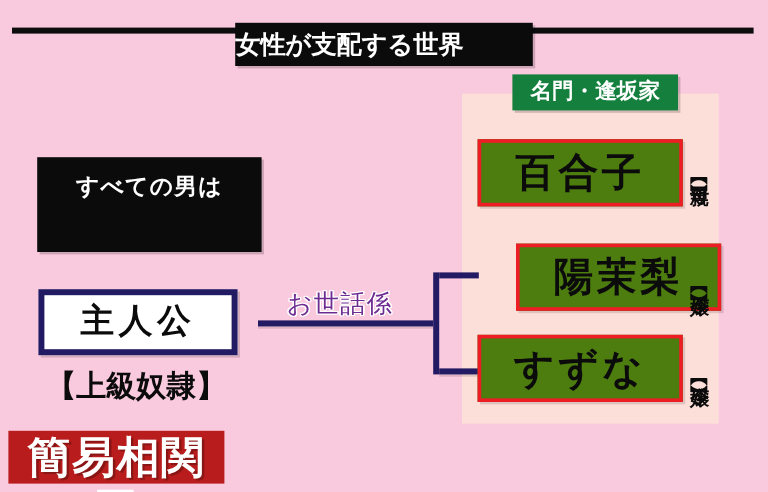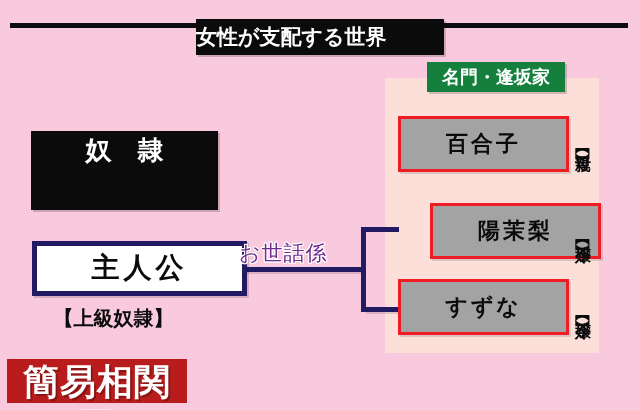--- a/index.html
+++ b/index.html
@@ -19,22 +19,22 @@
   }
 
   
   .family-panel{left:385px;top:78px;width:214px;height:275px;background:#fcdfd8;z-index:1;}
   .family-label{
     left:427px;top:62px;width:138px;height:30px;background:#15803d;color:#fff;
     font-size:18px;font-weight:bold;text-align:center;line-height:30px;
     box-shadow:2px 2px 0 rgba(0,0,0,0.18);z-index:4;
   }
   .member-box{
-    left:398px;width:171px;height:56px;background:#a3a3a3;border:3px solid #ee1c25;
-    color:#0b0b0b;font-size:22px;font-weight:bold;text-align:center;line-height:49px;
+    left:398px;width:171px;height:56px;background:#4d7c0f;border:3px solid #ee1c25;
+    color:#0b0b0b;font-size:33px;font-weight:bold;text-align:center;line-height:49px;
     letter-spacing:3px;box-shadow:2px 2px 0 rgba(0,0,0,0.12);z-index:4;
   }
   .member-1{top:116px;}
   .member-2{top:203px;margin-left:32px;}
   .member-3{top:279px;}
   .member-role{
     left:570px;width:26px;height:66px;writing-mode:vertical-rl;
     font-size:16px;font-weight:bold;color:#0b0b0b;line-height:26px;
     letter-spacing:0px;z-index:4;text-align:center;
   }
@@ -43,27 +43,27 @@
   .role-3{top:277px;}
 
   
   .slave-box{
     left:31px;top:131px;width:187px;height:79px;background:#0b0b0b;color:#fff;
     text-align:center;box-shadow:2px 2px 0 rgba(0,0,0,0.18);z-index:3;
   }
   .slave-line1{font-size:19px;font-weight:bold;margin-top:12px;letter-spacing:1px;}
   .slave-line2{font-size:26px;font-weight:bold;margin-top:2px;}
   .protagonist-box{
-    left:32px;top:241px;width:215px;height:55px;background:#fff;border:5px solid #221a63;
+    left:32px;top:241px;width:166px;height:55px;background:#fff;border:5px solid #221a63;
     color:#0b0b0b;font-size:28px;font-weight:bold;text-align:center;line-height:44px;
     letter-spacing:4px;box-shadow:2px 2px 0 rgba(0,0,0,0.15);z-index:3;
   }
   .protagonist-rank{
     left:22px;top:305px;width:183px;text-align:center;color:#0b0b0b;
-    font-size:20px;font-weight:bold;z-index:3;
+    font-size:25px;font-weight:bold;z-index:3;
   }
 
   
   .conn{background:#221a63;z-index:2;}
   .conn-main{left:215px;top:267px;width:146px;height:5px;box-shadow:0 2px 0 rgba(0,0,0,0.12);}
   .conn-vert{left:361px;top:227px;width:5px;height:85px;}
   .conn-top{left:366px;top:227px;width:33px;height:5px;}
   .conn-bottom{left:366px;top:307px;width:33px;height:5px;box-shadow:0 2px 0 rgba(0,0,0,0.12);}
   .caretaker-label{
     left:239px;top:239px;font-size:21px;font-weight:normal;color:#6d2c91;z-index:3;
@@ -91,21 +91,21 @@
 <div class="abs member-box member-1">百合子</div>
 <div class="abs member-role role-1">【母親】</div>
 
 <div class="abs member-box member-2">陽茉梨</div>
 <div class="abs member-role role-2">【令嬢】</div>
 
 <div class="abs member-box member-3">すずな</div>
 <div class="abs member-role role-3">【令嬢】</div>
 
 <div class="abs slave-box">
-  <div class="slave-line2">奴　隷</div>
+  <div class="slave-line1">すべての男は</div>
 </div>
 
 <div class="abs protagonist-box">主人公</div>
 <div class="abs protagonist-rank">【上級奴隷】</div>
 
 <div class="abs conn conn-main"></div>
 <div class="abs conn conn-vert"></div>
 <div class="abs conn conn-top"></div>
 <div class="abs conn conn-bottom"></div>
 <div class="abs caretaker-label">お世話係</div>

